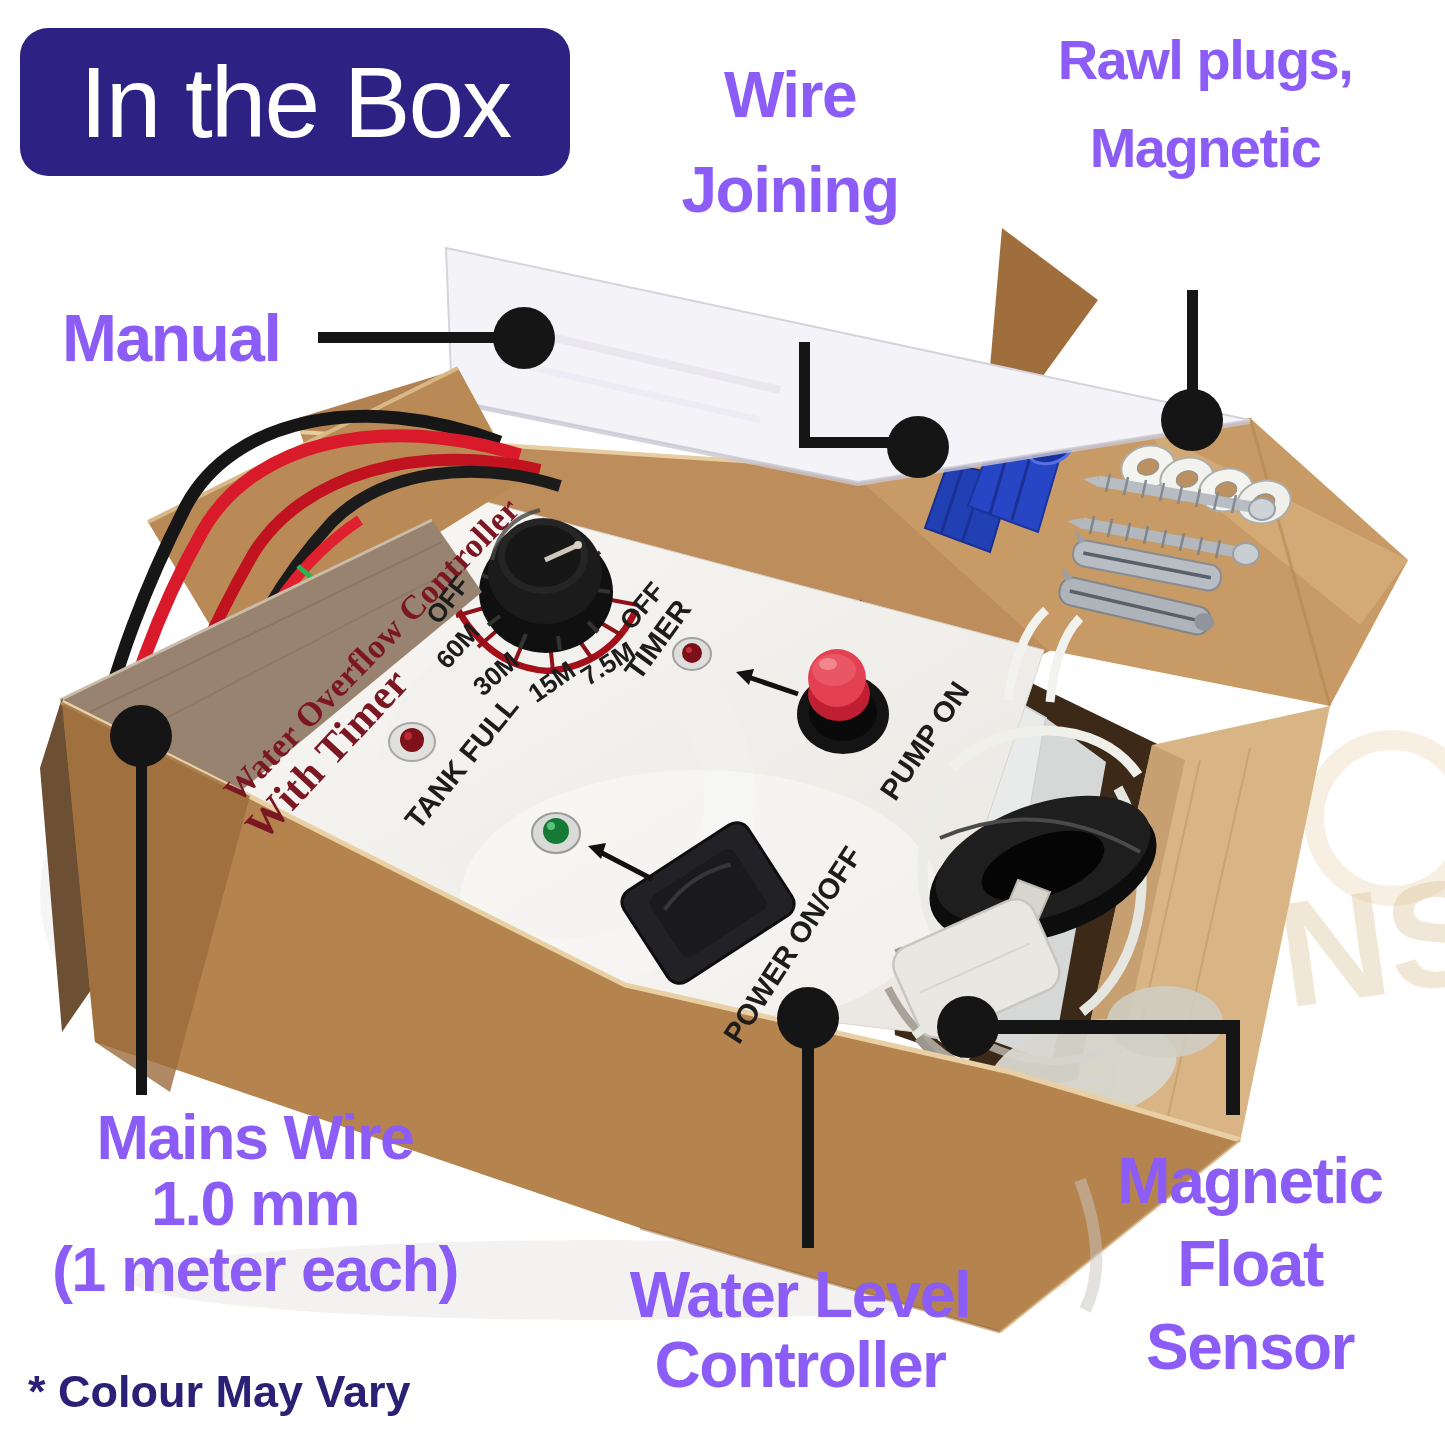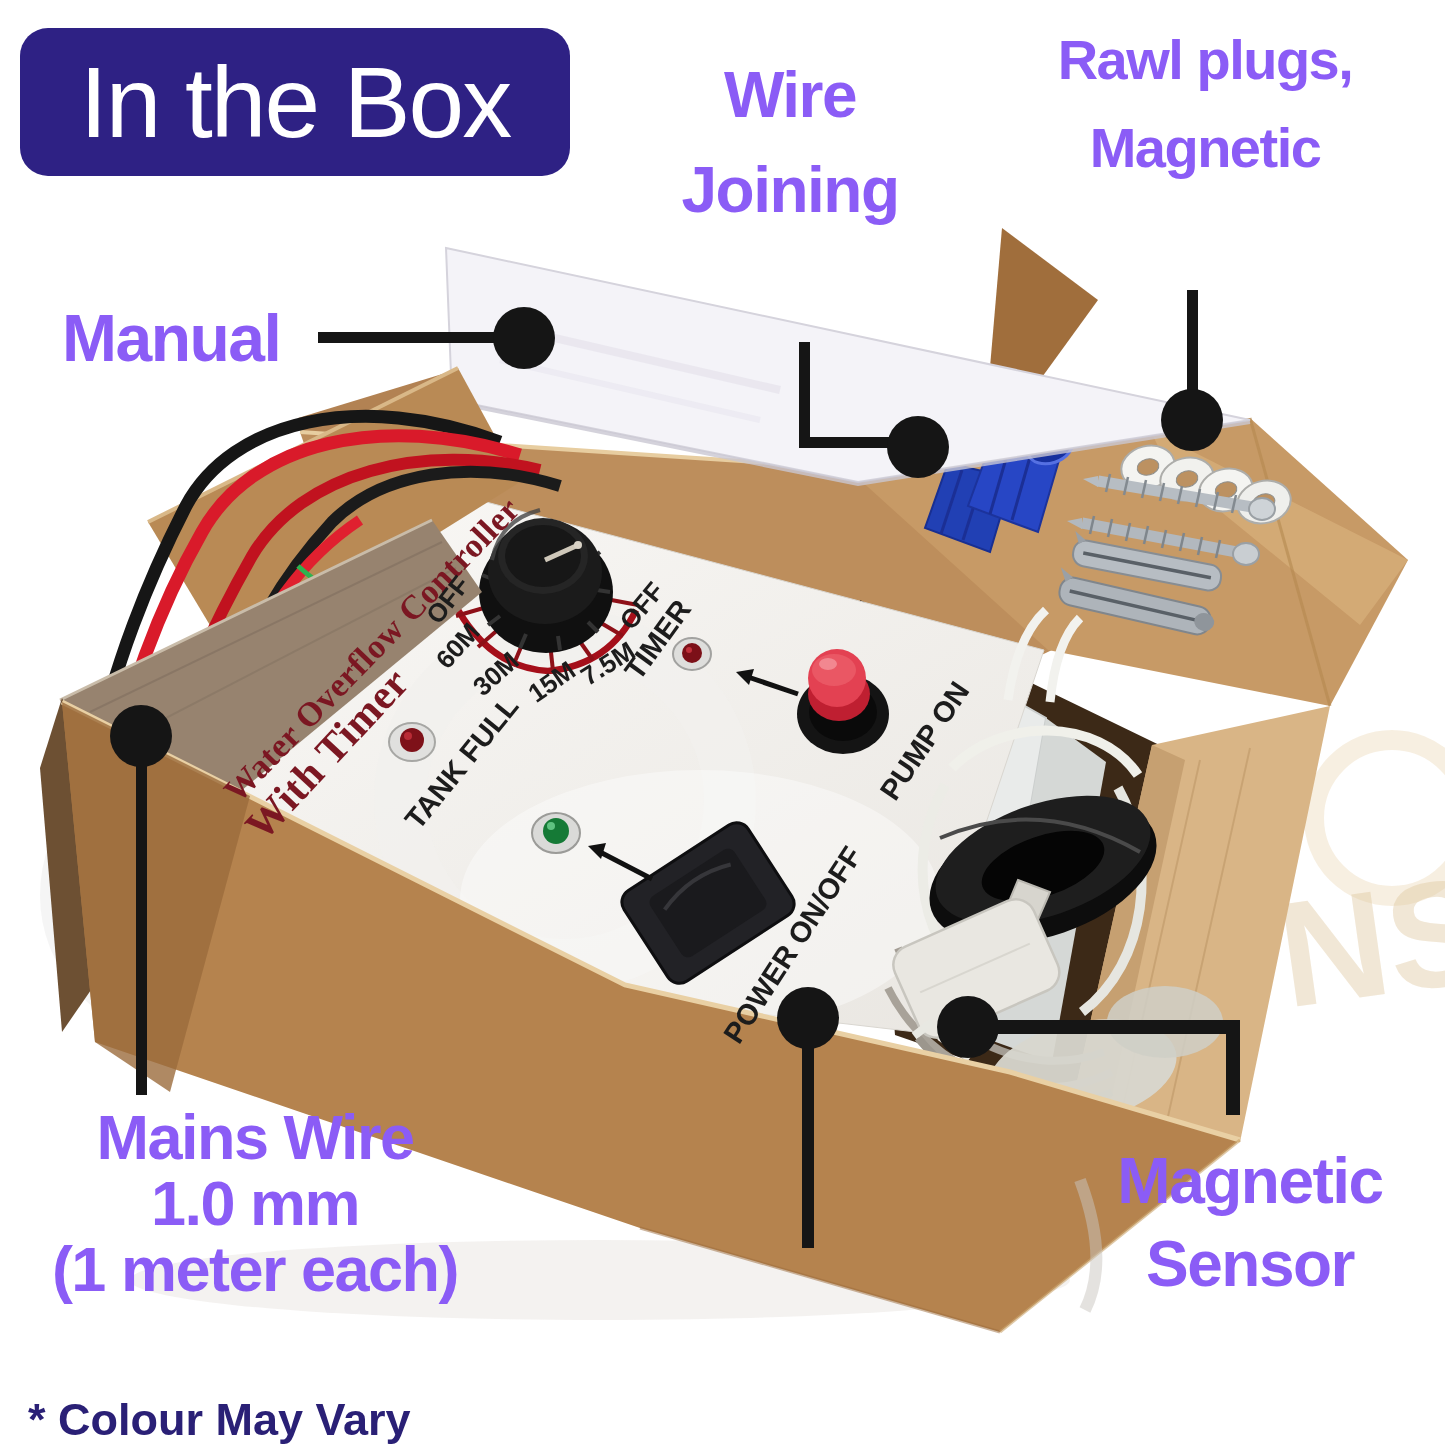--- a/index.html
+++ b/index.html
@@ -10,21 +10,21 @@
          border-radius:28px;color:#fff;font-size:100px;font-weight:400;text-align:center;
          line-height:148px;letter-spacing:-2px;}
   .lbl{position:absolute;font-weight:700;color:#8b5cf6;text-align:center;letter-spacing:-1.5px;}
   .lbl div{white-space:nowrap;}
   .lbl-wire{left:590px;top:48px;width:400px;font-size:64px;line-height:95px;}
   .lbl-rawl{left:985px;top:16px;width:440px;font-size:56px;line-height:88px;}
   .lbl-manual{left:62px;top:300px;font-size:66px;text-align:center;}
   .lbl-mains{left:30px;top:1104px;width:450px;font-size:63px;line-height:66px;}
   .lbl-wlc{left:565px;top:1260px;width:470px;font-size:64px;line-height:70px;}
   .lbl-mfs{left:1055px;top:1140px;width:390px;font-size:64px;line-height:83px;}
-  .footnote{position:absolute;left:28px;top:1366px;font-size:45px;font-weight:700;color:#2a2076;margin-top:28px;}
+  .footnote{position:absolute;left:28px;top:1366px;font-size:45px;font-weight:700;color:#2a2076;}
   .cdot{position:absolute;width:62px;height:62px;border-radius:50%;background:#151515;}
   .cline{position:absolute;background:#151515;}
   .ptext{position:absolute;font-weight:700;color:#1c1c1c;white-space:nowrap;transform-origin:center;}
   .dial{font-size:26px;}
   .ptitle{font-family:"Liberation Serif",serif;color:#7b1722;letter-spacing:0.5px;}
 </style>
 </head>
 <body>
 
 <div id="stage">
@@ -293,23 +293,28 @@
   </div>
 
   <div class="lbl lbl-manual">Manual</div>
 
   <div class="lbl lbl-mains">
     <div>Mains Wire</div>
     <div>1.0 mm</div>
     <div>(1 meter each)</div>
   </div>
 
+  <div class="lbl lbl-wlc">
+    <div>Water Level</div>
+    <div>Controller</div>
+  </div>
 
   <div class="lbl lbl-mfs">
     <div>Magnetic</div>
+    <div>Float</div>
     <div>Sensor</div>
   </div>
 
   <div class="footnote">* Colour May Vary</div>
 
   <div class="cline" style="left:318px;top:332px;width:192px;height:11px;"></div>
   <div class="cdot" style="left:493px;top:307px;"></div>
 
   <div class="cline" style="left:799px;top:342px;width:11px;height:104px;"></div>
   <div class="cline" style="left:799px;top:437px;width:96px;height:11px;"></div>

